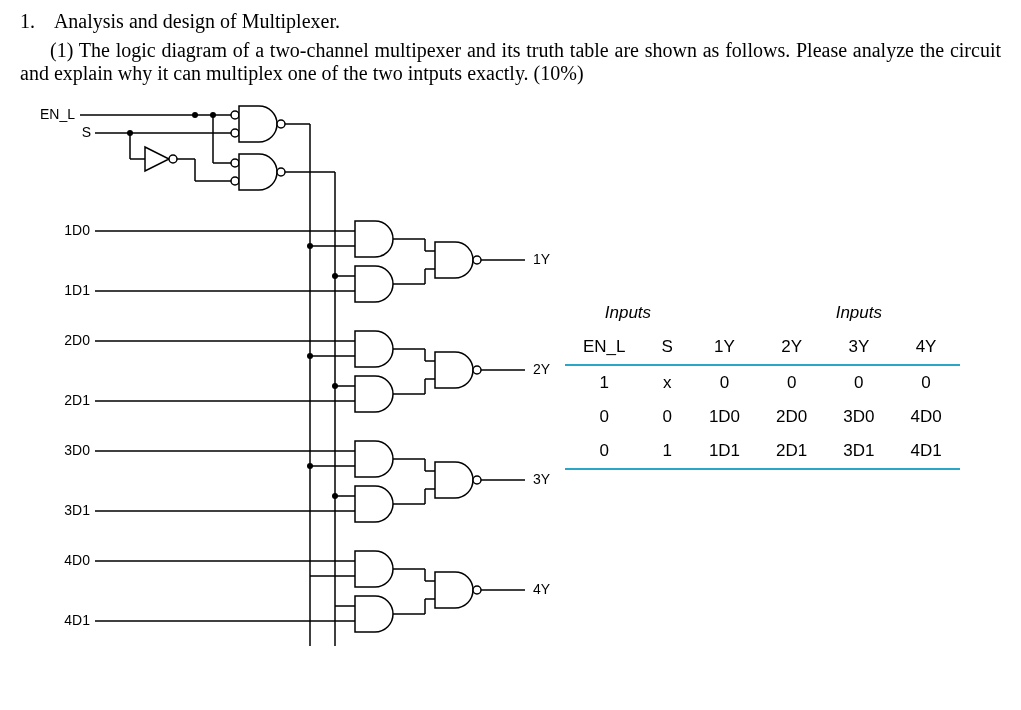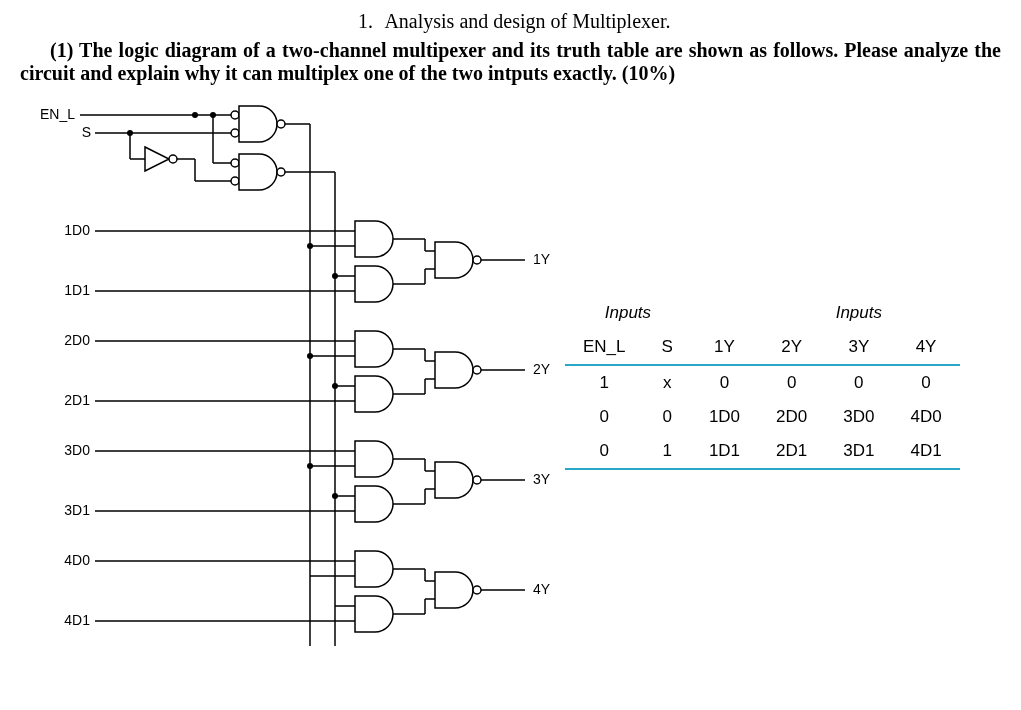--- a/index.html
+++ b/index.html
@@ -6,22 +6,22 @@
     margin: 0;
     padding: 10px 20px;
     font-family: "Times New Roman", Times, serif;
     font-size: 20px;
     color: #000;
     background: #fff;
     width: 1021px;
     box-sizing: border-box;
   }
   .question-num { display: inline-block; width: 30px; }
-  .question-title { margin: 0 0 6px 0; text-align: center; }
-  .question-body { margin: 0 0 16px 0; text-align: justify; font-weight: bold; }
+  .question-title { margin: 0 0 6px 0; }
+  .question-body { margin: 0 0 16px 0; text-align: justify; }
   .content { position: relative; width: 981px; height: 570px; }
   .circuit { position: absolute; left: 15px; top: 0; }
   .truth-table { position: absolute; left: 545px; top: 195px; font-family: Arial, Helvetica, sans-serif; font-size: 17px; }
   .truth-table table { border-collapse: collapse; }
   .truth-table th, .truth-table td { padding: 7px 18px; text-align: center; font-weight: normal; }
   .truth-table .hdr { border-bottom: 1px solid #888; }
   .truth-table .hdr-top { font-style: italic; font-weight: bold; }
   .truth-table .last-row td { border-bottom: 2px solid #2aa7c7; }
   .truth-table .first-data td { border-top: 2px solid #2aa7c7; }
   svg text { font-family: Arial, Helvetica, sans-serif; font-size: 14px; fill: #000; }

